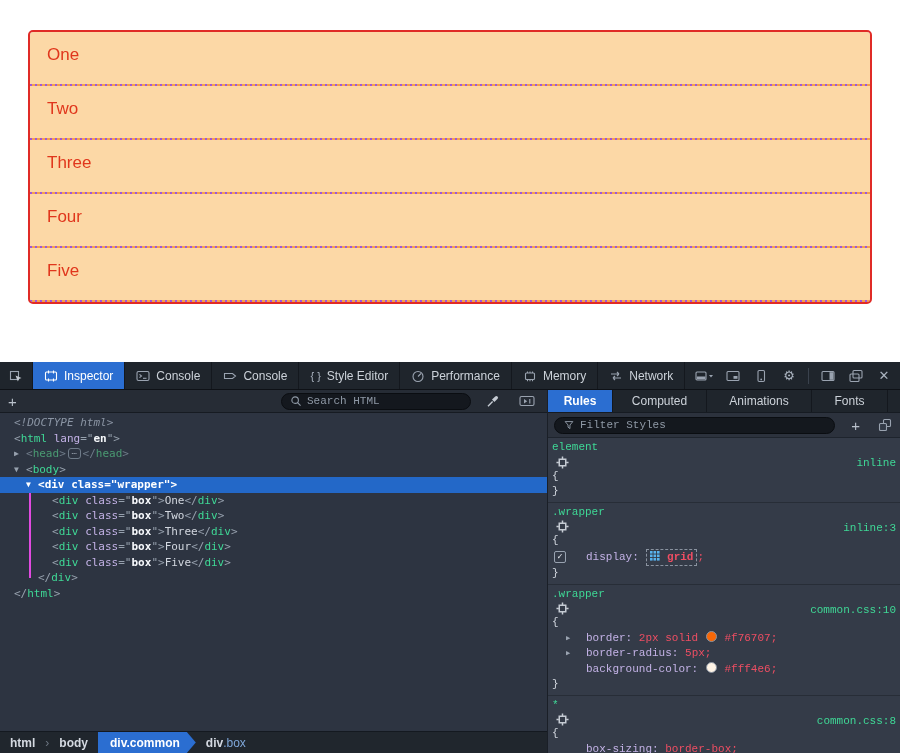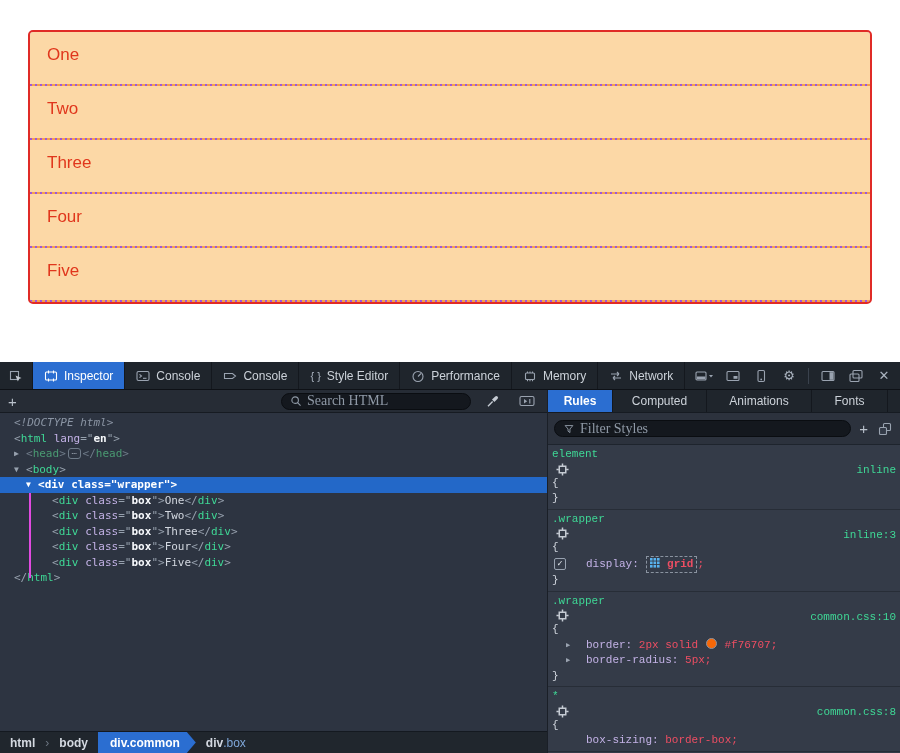--- a/index.html
+++ b/index.html
@@ -31,22 +31,22 @@
   .icon-txt{font-size:13px;color:#aab3bf;}
   .vsep{width:1px;height:16px;background:#3a424d;margin:0 3px;}
   .panes{position:absolute;left:0;top:28px;width:900px;height:363px;}
   
   .left-pane{position:absolute;left:0;top:0;width:547px;height:363px;background:var(--markup-bg);}
   .left-toolbar{height:23px;background:#262c35;border-bottom:1px solid #161b22;
     display:flex;align-items:center;padding:0 8px;gap:10px;box-sizing:border-box;}
   .plus{color:#b9c1cb;font-size:15px;line-height:1;margin-right:auto;}
   .pill{display:flex;align-items:center;gap:5px;background:#14181e;border:1px solid #0a0d11;
     border-radius:10px;height:17px;padding:0 8px;box-sizing:border-box;}
-  .pill input{background:transparent;border:none;outline:none;color:#c6ccd4;font-size:14px;
-    font-family:Liberation Serif, serif;width:140px;padding:0;}
+  .pill input{background:transparent;border:none;outline:none;color:#c6ccd4;font-size:11px;
+    font-family:Liberation Mono, monospace;width:140px;padding:0;}
   .pill input::placeholder{color:#8f99a6;}
   .markup{position:relative;height:318px;padding-top:2px;box-sizing:border-box;
     font-family:"DejaVu Sans Mono","Liberation Mono",monospace;font-size:11px;overflow:hidden;}
   .mline{position:relative;height:15.5px;line-height:15.5px;white-space:nowrap;}
   .mline.selected{background:var(--sel-row);}
   .mline.selected span{color:#fff !important;font-weight:bold;}
   .m-arrow{position:absolute;font-size:8px;color:#97a1ae;top:0;}
   .tok-br{color:#97a1ae}.tok-tag{color:var(--green)}.tok-attr{color:#c3b2e6}
   .tok-str{color:#f7f9fc;font-weight:bold}.tok-txt{color:#d2d7df}
   .tok-doc{color:#8b95a4;font-style:italic}
@@ -61,22 +61,22 @@
   .crumb.sel{background:var(--accent);color:#fff;padding:0 16px 0 12px;
     clip-path:polygon(0 0,calc(100% - 9px) 0,100% 50%,calc(100% - 9px) 100%,0 100%);}
   .crumb-sep{display:flex;align-items:center;color:#6b7582;font-size:12px;}
   
   .divider{position:absolute;left:547px;top:0;width:1px;height:363px;background:#1a1f27;}
   .right-pane{position:absolute;left:548px;top:0;width:352px;height:363px;background:var(--rules-bg);}
   .side-tabs{height:23px;background:#1f252c;border-bottom:1px solid #161b22;display:flex;box-sizing:border-box;}
   .side-tab{display:flex;align-items:center;justify-content:center;border-right:1px solid #14181e;
     white-space:nowrap;}
   .side-tab.active{background:var(--accent);color:#fff;font-weight:bold;}
-  .filter-row{height:32px;background:#2c323d;border-bottom:1px solid #1e242d;display:flex;
-    align-items:center;padding:0 6px;gap:8px;box-sizing:border-box;}
+  .filter-row{height:25px;background:#2c323d;border-bottom:1px solid #1e242d;display:flex;
+    align-items:center;padding:0 6px;gap:16px;box-sizing:border-box;}
   .filter-row .pill{flex:1;}
   .rules{font-family:"DejaVu Sans Mono","Liberation Mono",monospace;font-size:11px;
     line-height:15.5px;height:315px;overflow:hidden;color:#d2d7df;}
   .rule-section{position:relative;border-bottom:1px solid #272d37;padding:2px 0 2px;font-family:Liberation Mono, monospace;}
   .sel-line{position:relative;padding-left:4px;}
   .sel-name{color:var(--green);}
   .src{position:absolute;right:4px;top:16px;color:var(--green);}
   .prop{position:relative;padding-left:38px;white-space:nowrap;}
   .p-arrow{position:absolute;left:18px;top:0;font-size:7px;color:#9aa3b0;}
   .p-check{position:absolute;left:6px;top:2px;width:10px;height:10px;border:1px solid #98a2b0;
@@ -268,20 +268,21 @@
             <div class="mline" style="padding-left: 14px;"><span class="tok-doc">&lt;!DOCTYPE html&gt;</span></div>
             <div class="mline" style="padding-left: 14px;"><span class="tok-br">&lt;</span><span class="tok-tag">html</span><span class="tok-br"> </span><span class="tok-attr">lang</span><span class="tok-br">="</span><span class="tok-str">en</span><span class="tok-br">"&gt;</span></div>
             <div class="mline" style="padding-left: 26px;"><span class="m-arrow" style="left: 14px;">▶</span><span class="tok-brd">&lt;</span><span class="tok-tagd">head</span><span class="tok-brd">&gt;</span><span class="tok-badge">⋯</span><span class="tok-brd">&lt;/</span><span class="tok-tagd">head</span><span class="tok-brd">&gt;</span></div>
             <div class="mline" style="padding-left: 26px;"><span class="m-arrow" style="left: 14px;">▼</span><span class="tok-br">&lt;</span><span class="tok-tag">body</span><span class="tok-br">&gt;</span></div>
             <div class="mline selected" style="padding-left: 38px;"><span class="m-arrow" style="left: 26px;">▼</span><span class="tok-br">&lt;</span><span class="tok-tag">div</span><span class="tok-br"> </span><span class="tok-attr">class</span><span class="tok-br">="</span><span class="tok-str">wrapper</span><span class="tok-br">"&gt;</span></div>
             <div class="mline" style="padding-left: 52px;"><span class="tok-br">&lt;</span><span class="tok-tag">div</span><span class="tok-br"> </span><span class="tok-attr">class</span><span class="tok-br">="</span><span class="tok-str">box</span><span class="tok-br">"&gt;</span><span class="tok-txt">One</span><span class="tok-br">&lt;/</span><span class="tok-tag">div</span><span class="tok-br">&gt;</span></div>
             <div class="mline" style="padding-left: 52px;"><span class="tok-br">&lt;</span><span class="tok-tag">div</span><span class="tok-br"> </span><span class="tok-attr">class</span><span class="tok-br">="</span><span class="tok-str">box</span><span class="tok-br">"&gt;</span><span class="tok-txt">Two</span><span class="tok-br">&lt;/</span><span class="tok-tag">div</span><span class="tok-br">&gt;</span></div>
             <div class="mline" style="padding-left: 52px;"><span class="tok-br">&lt;</span><span class="tok-tag">div</span><span class="tok-br"> </span><span class="tok-attr">class</span><span class="tok-br">="</span><span class="tok-str">box</span><span class="tok-br">"&gt;</span><span class="tok-txt">Three</span><span class="tok-br">&lt;/</span><span class="tok-tag">div</span><span class="tok-br">&gt;</span></div>
             <div class="mline" style="padding-left: 52px;"><span class="tok-br">&lt;</span><span class="tok-tag">div</span><span class="tok-br"> </span><span class="tok-attr">class</span><span class="tok-br">="</span><span class="tok-str">box</span><span class="tok-br">"&gt;</span><span class="tok-txt">Four</span><span class="tok-br">&lt;/</span><span class="tok-tag">div</span><span class="tok-br">&gt;</span></div>
             <div class="mline" style="padding-left: 52px;"><span class="tok-br">&lt;</span><span class="tok-tag">div</span><span class="tok-br"> </span><span class="tok-attr">class</span><span class="tok-br">="</span><span class="tok-str">box</span><span class="tok-br">"&gt;</span><span class="tok-txt">Five</span><span class="tok-br">&lt;/</span><span class="tok-tag">div</span><span class="tok-br">&gt;</span></div>
+            <div class="mline" style="padding-left: 38px;"><span class="tok-br">&lt;/</span><span class="tok-tag">div</span><span class="tok-br">&gt;</span></div>
             <div class="mline" style="padding-left: 14px;"><span class="tok-br">&lt;/</span><span class="tok-tag">html</span><span class="tok-br">&gt;</span></div>
             <div class="pink-guide" style="left: 29px; top: 79.5px; height: 85.5px;"></div>
           </div>
         <div class="breadcrumbs" id="breadcrumbs">
             <div class="crumb">html</div>
             <div class="crumb-sep">›</div>
             <div class="crumb">body</div>
             <div class="crumb sel">div.common</div>
             <div class="crumb">div<span class="cls">.box</span></div>
           </div>
@@ -339,20 +340,21 @@
                     </svg></span> <span class="val">grid</span></span><span class="val">;</span></div>
               <div class="close-brace">}</div>
             </div>
             <div class="rule-section">
               <div class="sel-line"><span class="sel-name">.wrapper</span><span><svg class="ic sel-ico" width="13" height="13" viewBox="0 0 14 14">
                     <rect x="3.5" y="3.5" width="7" height="7" stroke="#c6ccd4" fill="none" stroke-width="1.6"></rect>
                     <path d="M7 .5v2.6M7 10.9v2.6M.5 7h2.6M10.9 7h2.6" stroke="#c6ccd4" stroke-width="1.6"></path>
                   </svg></span><span class="brace">{</span><span class="src">common.css:10</span></div>
               <div class="prop"><span class="p-arrow">▶</span><span class="propname">border: </span><span class="val">2px solid </span><span class="swatch" style="background: rgb(247, 103, 7);"></span><span class="val"> #f76707;</span></div>
               <div class="prop"><span class="p-arrow">▶</span><span class="propname">border-radius: </span><span class="val">5px;</span></div>
+              <div class="prop"><span class="propname">background-color: </span><span class="swatch" style="background: rgb(255, 244, 230);"></span><span class="val"> #fff4e6;</span></div>
               <div class="close-brace">}</div>
             </div>
             <div class="rule-section">
               <div class="sel-line"><span class="sel-name">*</span><span><svg class="ic sel-ico" width="13" height="13" viewBox="0 0 14 14">
                     <rect x="3.5" y="3.5" width="7" height="7" stroke="#c6ccd4" fill="none" stroke-width="1.6"></rect>
                     <path d="M7 .5v2.6M7 10.9v2.6M.5 7h2.6M10.9 7h2.6" stroke="#c6ccd4" stroke-width="1.6"></path>
                   </svg></span><span class="brace">{</span><span class="src">common.css:8</span></div>
               <div class="prop"><span class="propname">box-sizing: </span><span class="val">border-box;</span></div>
             </div>
           </div>

